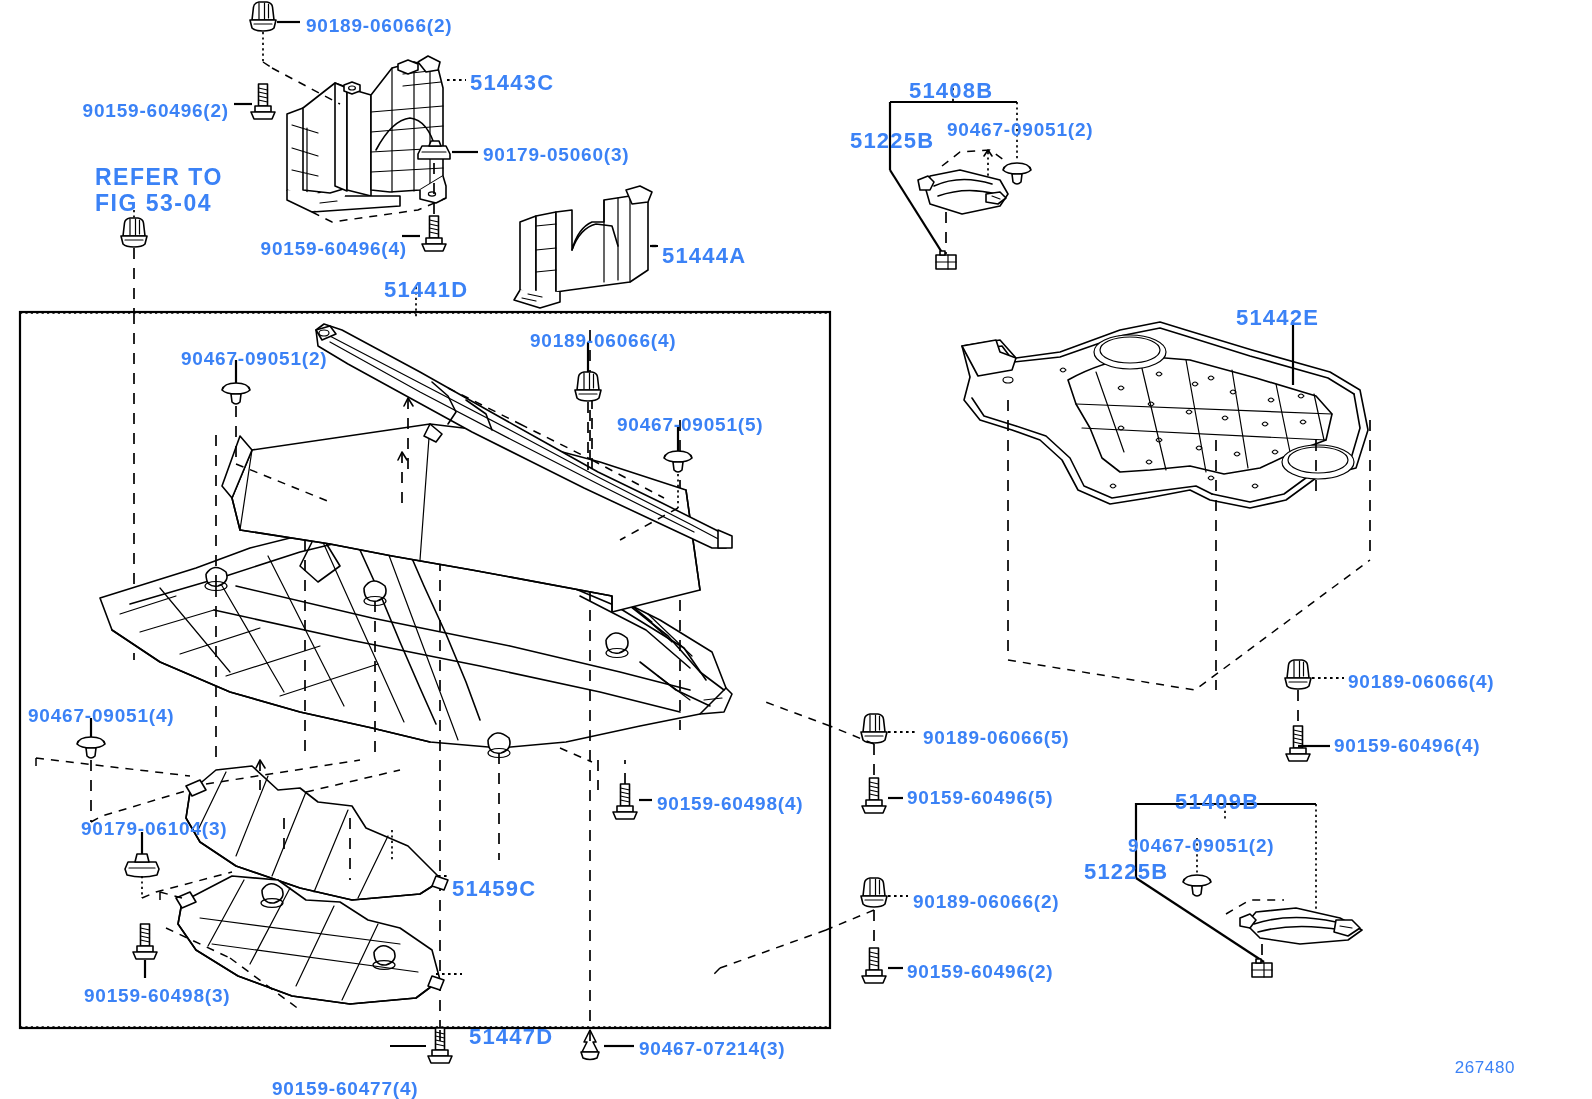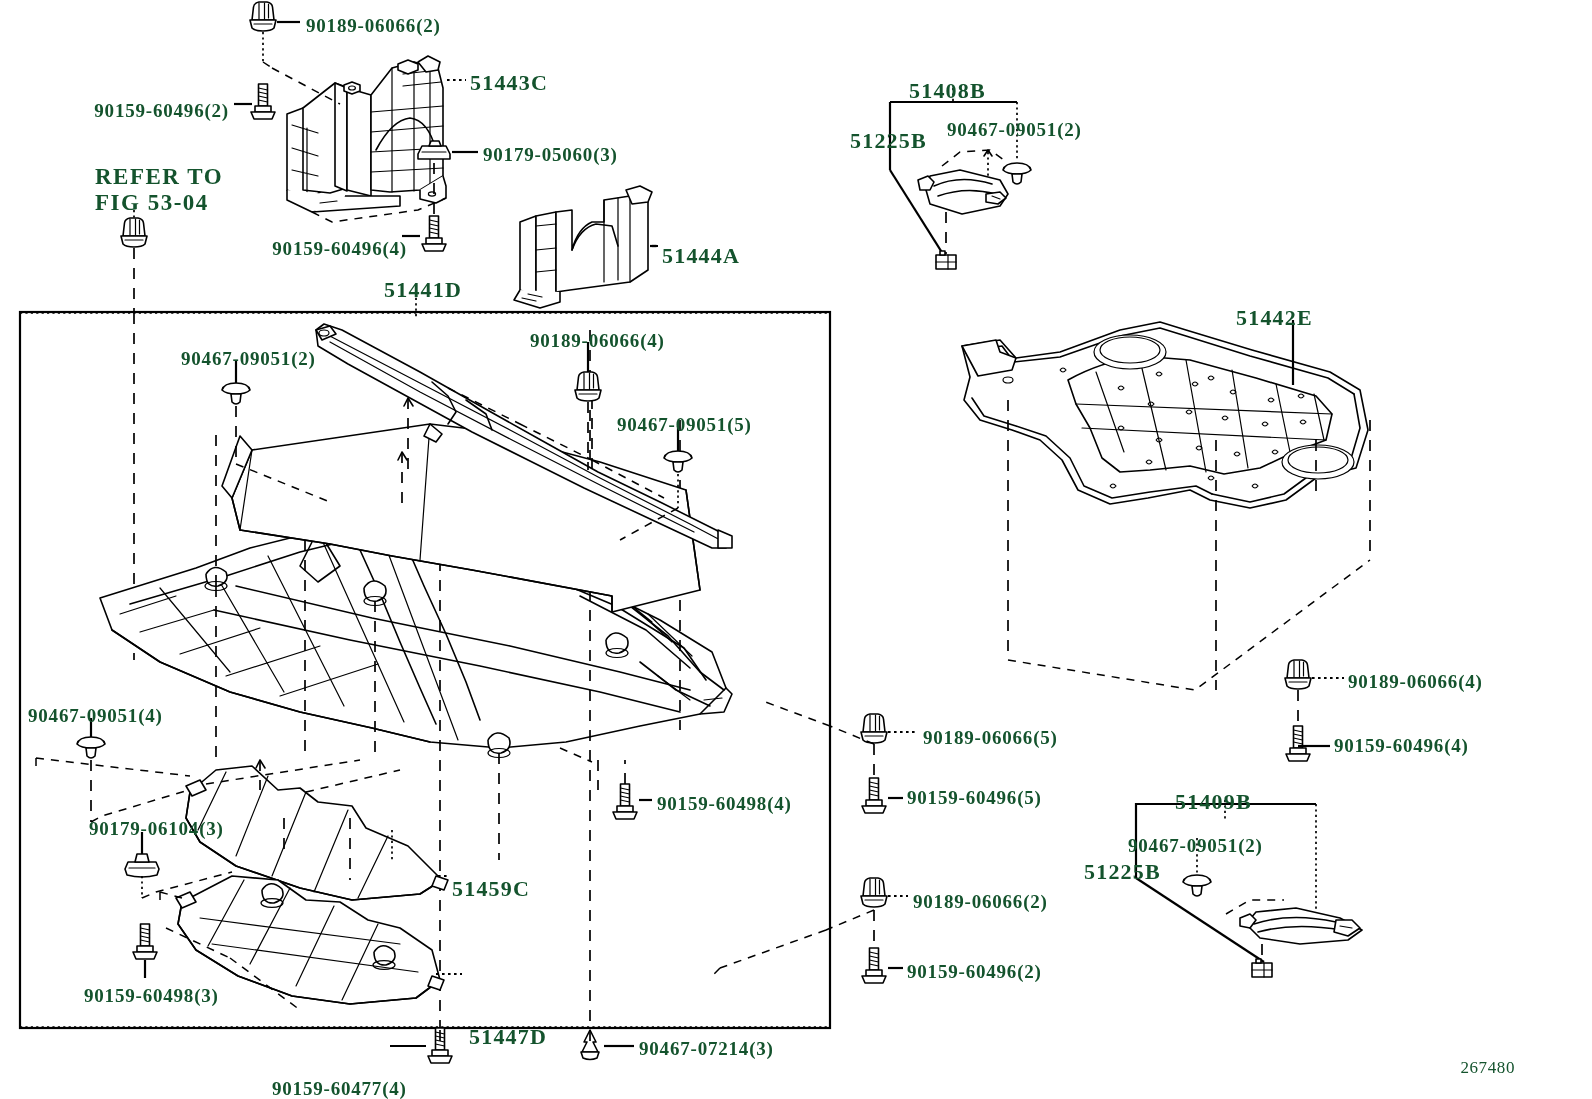--- a/index.html
+++ b/index.html
@@ -10,23 +10,23 @@
   }
   #sheet{
     position:relative;
     width:1592px;height:1099px;
     background:#ffffff;
     overflow:hidden;
   }
   #art{position:absolute;left:0;top:0;width:1592px;height:1099px;}
   .lbl{
     position:absolute;
-    font-family:Liberation Serif, serif;
+    font-family:Liberation Sans, sans-serif;
     font-weight:bold;
-    color:#14532d;
+    color:#3b82f6;
     white-space:pre;
     letter-spacing:0.5px;
     line-height:1.15;
   }
   .lbl.part{font-size:22px;letter-spacing:1.2px;}
   .lbl.fast{font-size:19px;letter-spacing:0.8px;}
   .lbl.note{font-size:23px;letter-spacing:1.5px;}
   .lbl.figid{font-size:17px;font-weight:normal;letter-spacing:0.6px;}
   .lbl.right{transform:translateX(-100%);}
 </style>
@@ -519,21 +519,21 @@
       <div class="lbl part" style="left: 1084px; top: 859px;">51225B</div>
       <div class="lbl fast" style="left: 306px; top: 15px;">90189-06066(2)</div>
       <div class="lbl fast right" style="left: 229px; top: 100px;">90159-60496(2)</div>
       <div class="lbl fast" style="left: 483px; top: 144px;">90179-05060(3)</div>
       <div class="lbl fast right" style="left: 407px; top: 238px;">90159-60496(4)</div>
       <div class="lbl fast" style="left: 947px; top: 119px;">90467-09051(2)</div>
       <div class="lbl fast" style="left: 181px; top: 348px;">90467-09051(2)</div>
       <div class="lbl fast" style="left: 530px; top: 330px;">90189-06066(4)</div>
       <div class="lbl fast" style="left: 617px; top: 414px;">90467-09051(5)</div>
       <div class="lbl fast" style="left: 28px; top: 705px;">90467-09051(4)</div>
-      <div class="lbl fast" style="left: 81px; top: 818px; margin-left: 8px;">90179-06104(3)</div>
+      <div class="lbl fast" style="left: 81px; top: 818px;">90179-06104(3)</div>
       <div class="lbl fast" style="left: 84px; top: 985px;">90159-60498(3)</div>
       <div class="lbl fast" style="left: 657px; top: 793px;">90159-60498(4)</div>
       <div class="lbl fast" style="left: 923px; top: 727px;">90189-06066(5)</div>
       <div class="lbl fast" style="left: 907px; top: 787px;">90159-60496(5)</div>
       <div class="lbl fast" style="left: 913px; top: 891px;">90189-06066(2)</div>
       <div class="lbl fast" style="left: 907px; top: 961px;">90159-60496(2)</div>
       <div class="lbl fast" style="left: 1348px; top: 671px;">90189-06066(4)</div>
       <div class="lbl fast" style="left: 1334px; top: 735px;">90159-60496(4)</div>
       <div class="lbl fast" style="left: 1128px; top: 835px;">90467-09051(2)</div>
       <div class="lbl fast" style="left: 240px; top: 1078px; margin-left: 32px;">90159-60477(4)</div>

